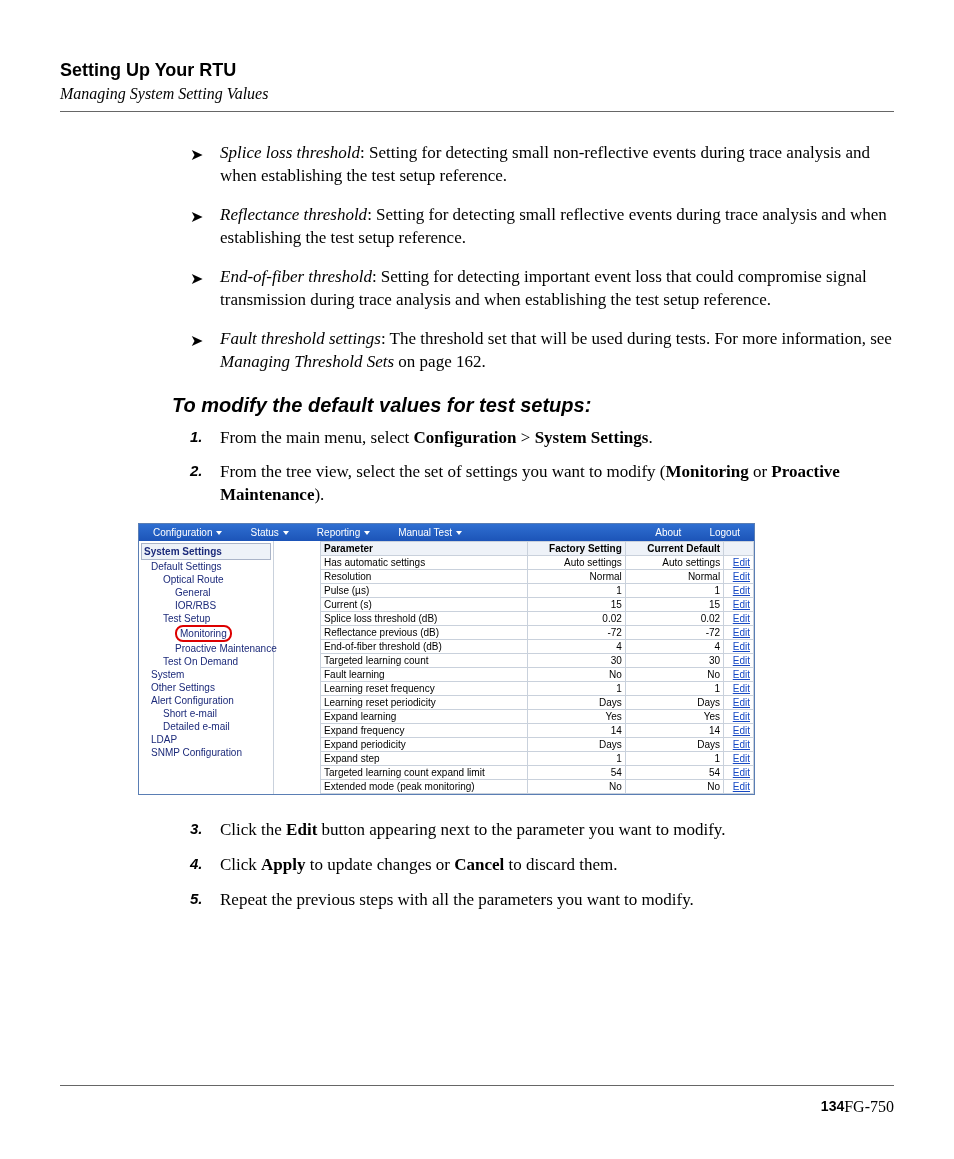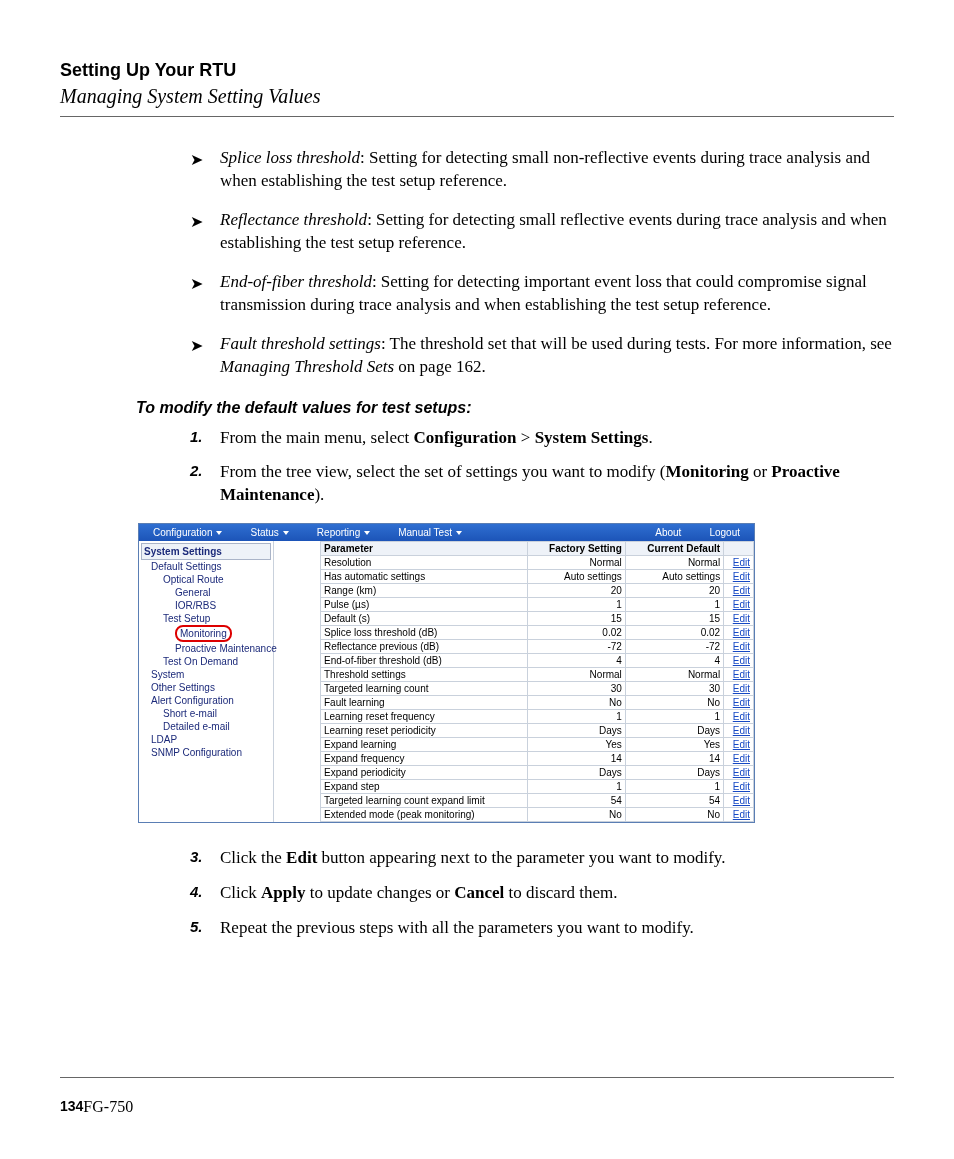--- a/index.html
+++ b/index.html
@@ -1,25 +1,25 @@
 <!DOCTYPE html>
 <html><head>
 <meta charset="utf-8">
 <style>
   html,body{margin:0;padding:0;background:#fff;color:#000;}
   .page{width:954px;height:1156px;position:relative;font-family:Georgia,'Times New Roman',serif;box-sizing:border-box;padding:60px 60px 40px 60px;}
   .h1{font-family:Verdana,Arial,sans-serif;font-weight:bold;font-size:18px;margin:0 0 4px 0;}
-  .h2{font-style:italic;font-size:20px;margin:0 0 8px 0;}
+  .h2{font-style:italic;font-size:16px;margin:0 0 8px 0;}
   .rule{border:none;border-top:1px solid #666;margin:0 0 30px 0;}
   .bullets{margin:0 0 20px 130px;padding:0;list-style:none;}
   .bullets li{position:relative;padding-left:30px;margin-bottom:16px;font-size:17px;line-height:1.35;}
   .bullets li .arrow{position:absolute;left:0;top:2px;font-size:16px;}
   .i{font-style:italic;margin-top:16px;}
   .b{font-weight:bold;}
-  .procheading{font-family:Verdana,Arial,sans-serif;font-weight:bold;font-style:italic;font-size:16px;margin:6px 0 10px 76px;}
+  .procheading{font-family:Verdana,Arial,sans-serif;font-weight:bold;font-style:italic;font-size:20px;margin:6px 0 10px 112px;}
   .steps{margin:0 0 16px 130px;padding:0;list-style:none;font-size:17px;line-height:1.35;}
   .steps li{position:relative;padding-left:30px;margin-bottom:12px;}
   .steps li .num{position:absolute;left:0;top:0;font-family:Verdana,Arial,sans-serif;font-weight:bold;font-style:italic;font-size:15px;}
   
   .shot{width:615px;margin:6px 0 24px 78px;border:1px solid #5a7eb4;font-family:Tahoma,Arial,sans-serif;font-size:10px;color:#000;box-shadow:0 0 0 1px #d0d7e4 inset;}
   .menubar{background:linear-gradient(#2f6fd1,#1c54b8);color:#fff;display:flex;align-items:center;height:17px;}
   .menubar .m{padding:0 14px;position:relative;display:flex;align-items:center;gap:4px;}
   .menubar .m.right{margin-left:auto;}
   .caret{width:0;height:0;border-left:3px solid transparent;border-right:3px solid transparent;border-top:4px solid #fff;display:inline-block;}
   .shotbody{display:flex;background:#fff;}
@@ -29,21 +29,21 @@
   .tree .ind1{padding-left:10px;}
   .tree .ind2{padding-left:22px;}
   .tree .ind3{padding-left:34px;}
   .tree .sel span{border:2px solid #d00;border-radius:8px;padding:0 3px;display:inline-block;color:#1c2a7a;}
   .grid{flex:1;padding-left:46px;}
   .grid table{border-collapse:collapse;width:100%;}
   .grid th,.grid td{border:1px solid #c9d1dc;padding:1px 3px;font-size:10px;white-space:nowrap;}
   .grid th{background:#eef2f8;font-weight:bold;text-align:left;}
   .grid th.r,.grid td.r{text-align:right;}
   .grid td.edit a{color:#1548c4;text-decoration:underline;}
-  .footer{position:absolute;left:60px;right:60px;bottom:40px;border-top:1px solid #666;padding-top:20px;display:flex;justify-content:flex-start;font-size:14px;}
+  .footer{position:absolute;left:60px;right:60px;bottom:40px;border-top:1px solid #666;padding-top:12px;display:flex;justify-content:flex-end;font-size:14px;}
   .footer .pg{font-family:Verdana,Arial,sans-serif;font-weight:bold;}
   .footer .doc{font-size:16px;}
 </style>
 </head>
 <body>
 
 <div class="page">
   <div class="h1">Setting Up Your RTU</div>
   <div class="h2">Managing System Setting Values</div>
   <hr class="rule">
@@ -112,71 +112,59 @@
           <thead>
               <tr>
             <th>Parameter</th>
             <th class="r">Factory Setting</th>
             <th class="r">Current Default</th>
             <th></th>
           </tr>
             </thead>
           <tbody id="grid-rows">
               <tr>
+                <td>Has automatic settings</td>
+                <td class="r">Auto settings</td>
+                <td class="r">Auto settings</td>
+                <td class="r edit"><a href="#">Edit</a></td>
+              </tr>
+              <tr>
                 <td>Resolution</td>
                 <td class="r">Normal</td>
                 <td class="r">Normal</td>
                 <td class="r edit"><a href="#">Edit</a></td>
               </tr>
               <tr>
-                <td>Has automatic settings</td>
-                <td class="r">Auto settings</td>
-                <td class="r">Auto settings</td>
-                <td class="r edit"><a href="#">Edit</a></td>
-              </tr>
-              <tr>
-                <td>Range (km)</td>
-                <td class="r">20</td>
-                <td class="r">20</td>
-                <td class="r edit"><a href="#">Edit</a></td>
-              </tr>
-              <tr>
                 <td>Pulse (µs)</td>
                 <td class="r">1</td>
                 <td class="r">1</td>
                 <td class="r edit"><a href="#">Edit</a></td>
               </tr>
               <tr>
-                <td>Default (s)</td>
+                <td>Current (s)</td>
                 <td class="r">15</td>
                 <td class="r">15</td>
                 <td class="r edit"><a href="#">Edit</a></td>
               </tr>
               <tr>
                 <td>Splice loss threshold (dB)</td>
                 <td class="r">0.02</td>
                 <td class="r">0.02</td>
                 <td class="r edit"><a href="#">Edit</a></td>
               </tr>
               <tr>
                 <td>Reflectance previous (dB)</td>
                 <td class="r">-72</td>
                 <td class="r">-72</td>
                 <td class="r edit"><a href="#">Edit</a></td>
               </tr>
               <tr>
                 <td>End-of-fiber threshold (dB)</td>
                 <td class="r">4</td>
                 <td class="r">4</td>
-                <td class="r edit"><a href="#">Edit</a></td>
-              </tr>
-              <tr>
-                <td>Threshold settings</td>
-                <td class="r">Normal</td>
-                <td class="r">Normal</td>
                 <td class="r edit"><a href="#">Edit</a></td>
               </tr>
               <tr>
                 <td>Targeted learning count</td>
                 <td class="r">30</td>
                 <td class="r">30</td>
                 <td class="r edit"><a href="#">Edit</a></td>
               </tr>
               <tr>
                 <td>Fault learning</td>

